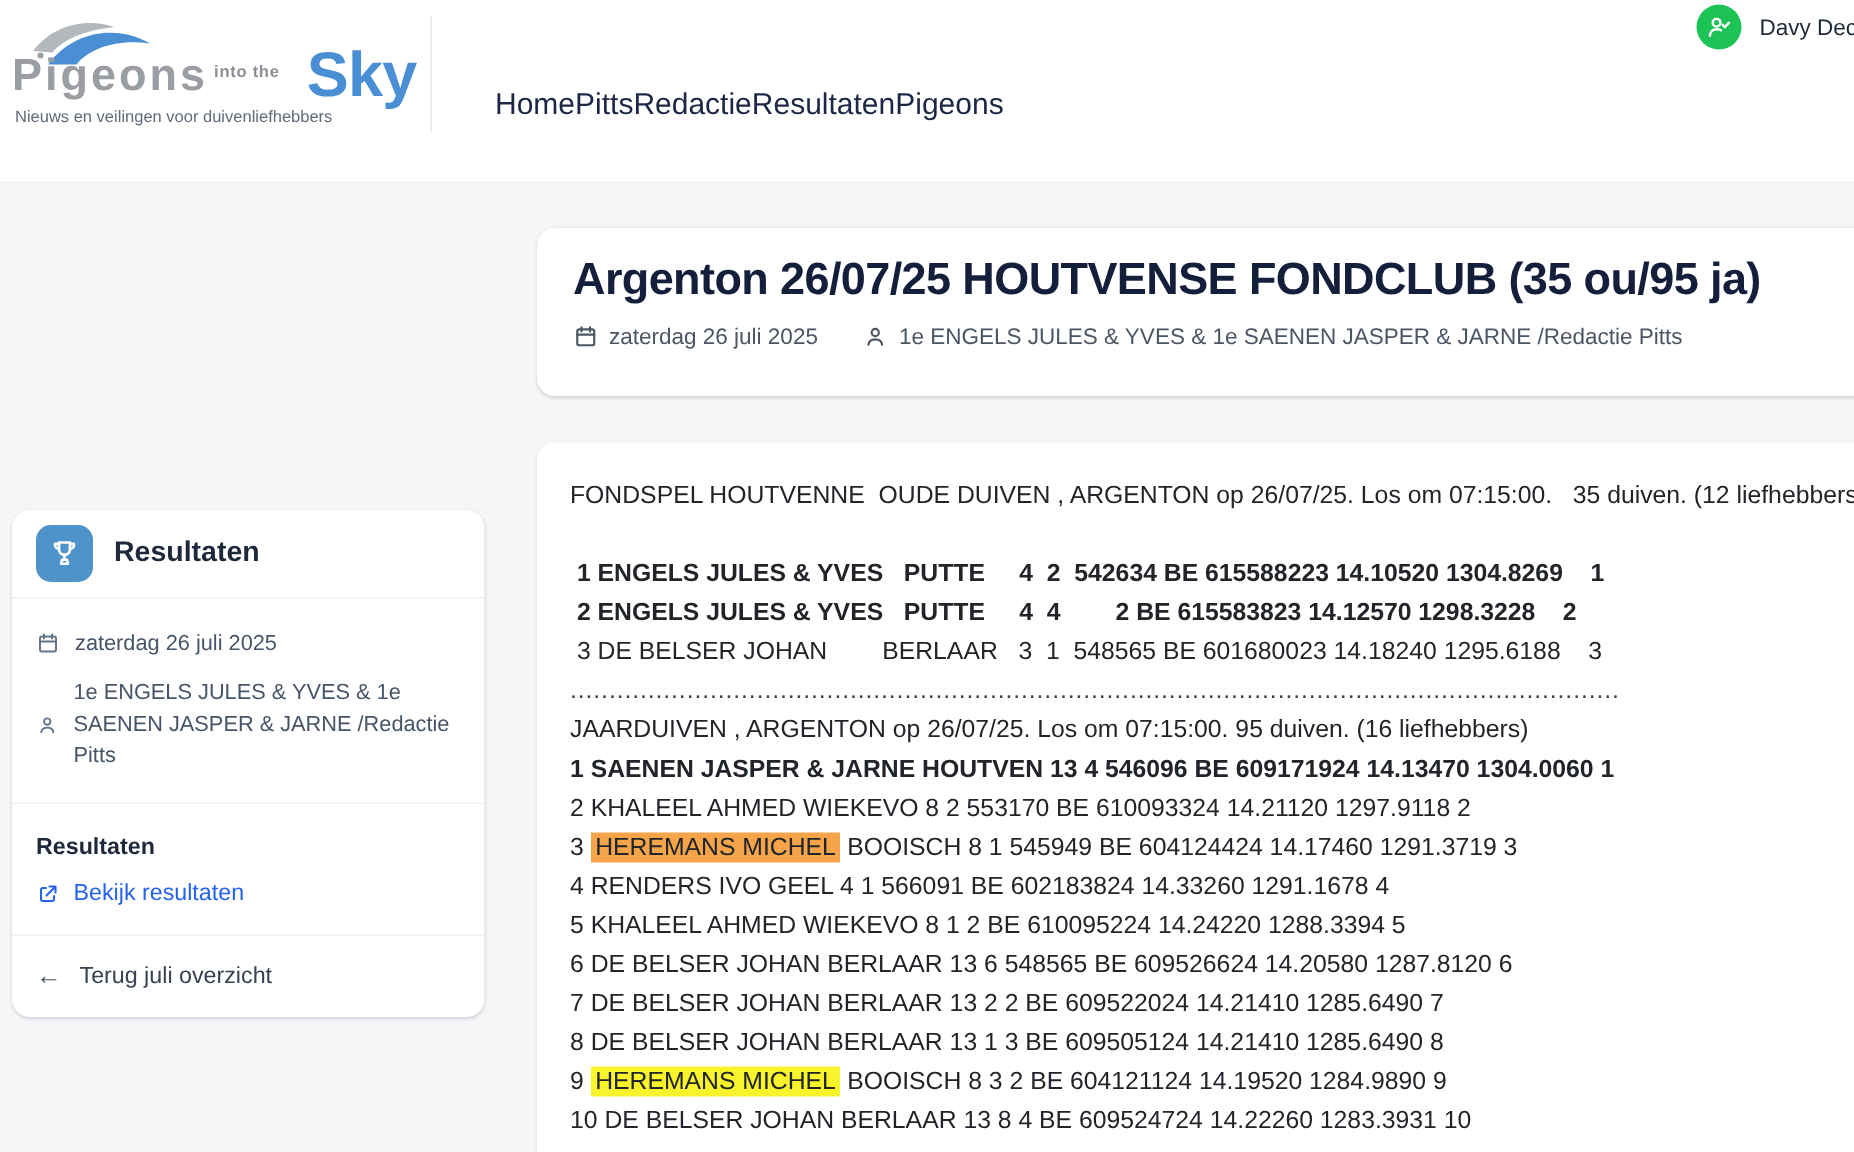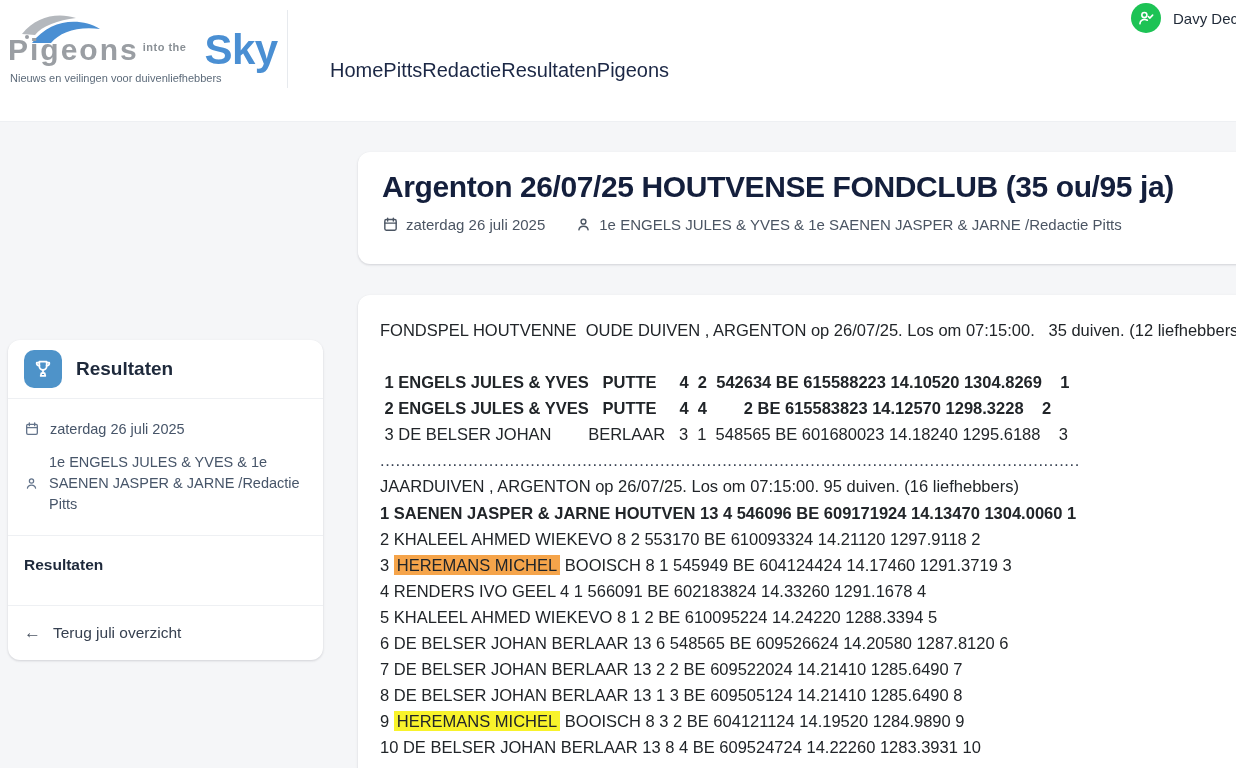--- a/index.html
+++ b/index.html
@@ -141,20 +141,28 @@
       <svg width="15" height="15" viewBox="0 0 24 24" fill="none" stroke="currentColor" stroke-width="2" stroke-linecap="round" stroke-linejoin="round">
           <circle cx="12" cy="8" r="3.4"></circle>
           <path d="M5.5 19.5c.6-3.3 3.3-5 6.5-5s5.9 1.7 6.5 5"></path>
         </svg>
       <span>1e ENGELS JULES &amp; YVES &amp; 1e SAENEN JASPER &amp; JARNE /Redactie Pitts</span>
     </div>
   </div>
   <div class="sb-divider"></div>
   <div class="sb-results">
     <div class="sb-sub">Resultaten</div>
+    <a class="sb-link">
+      <svg width="16" height="16" viewBox="0 0 24 24" fill="none" stroke="currentColor" stroke-width="2.1" stroke-linecap="round" stroke-linejoin="round">
+          <path d="M10 6H7a2 2 0 0 0-2 2v9a2 2 0 0 0 2 2h9a2 2 0 0 0 2-2v-3"></path>
+          <path d="M13.5 4.5H19.5V10.5"></path>
+          <path d="M19 5l-8.5 8.5"></path>
+        </svg>
+      <span>Bekijk resultaten</span>
+    </a>
   </div>
   <div class="sb-divider"></div>
   <a class="sb-back">
     <span class="arrow">←</span>
     <span>Terug juli overzicht</span>
   </a>
 </aside>
 
 <section class="card content-card">
   <div class="result-line">FONDSPEL HOUTVENNE  OUDE DUIVEN , ARGENTON op 26/07/25. Los om 07:15:00.   35 duiven. (12 liefhebbers)</div>

